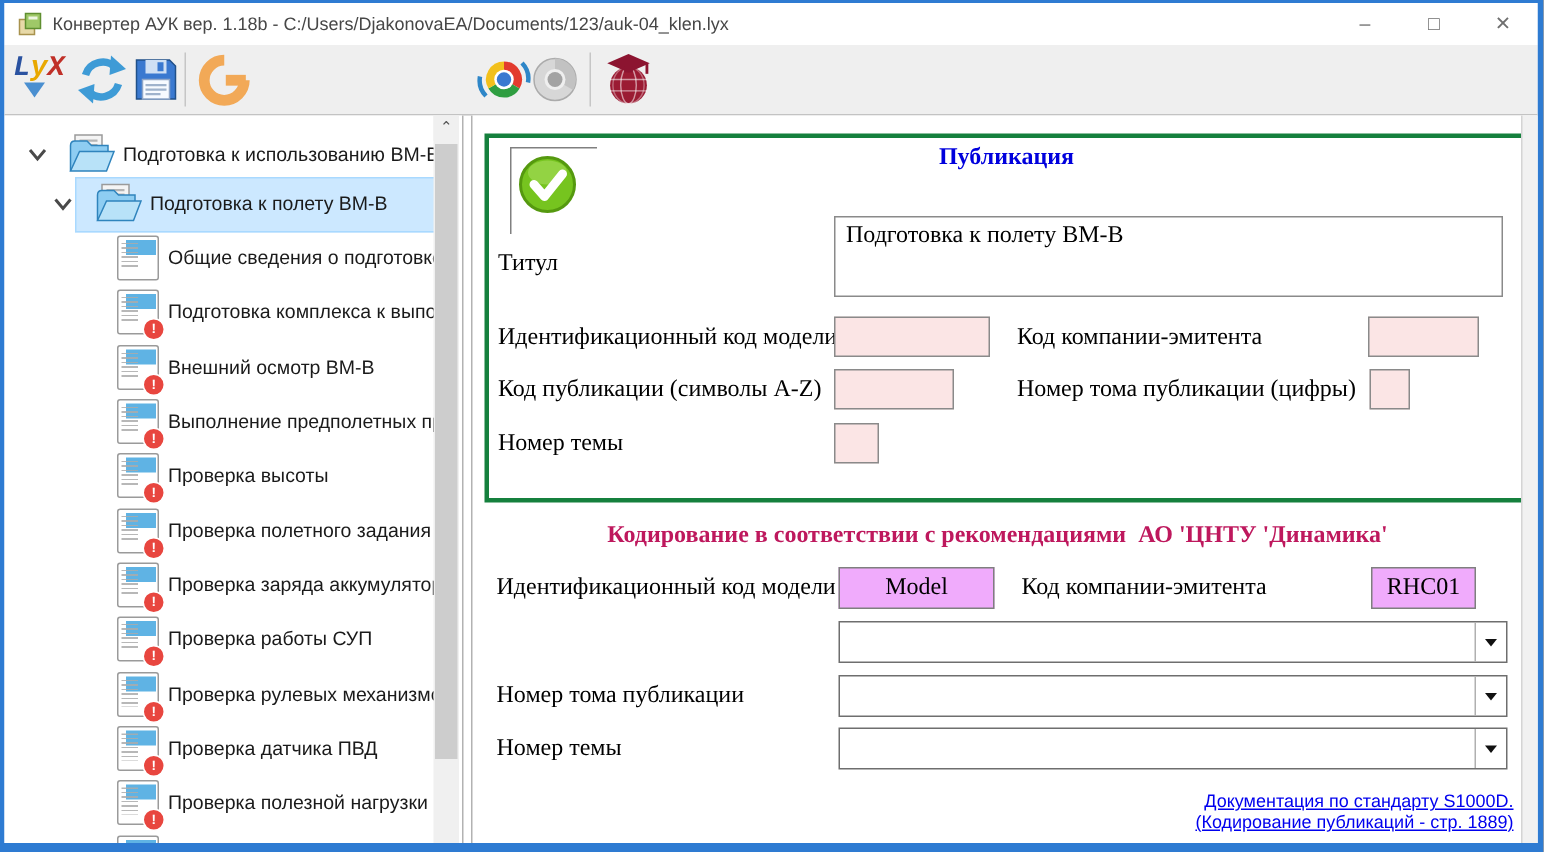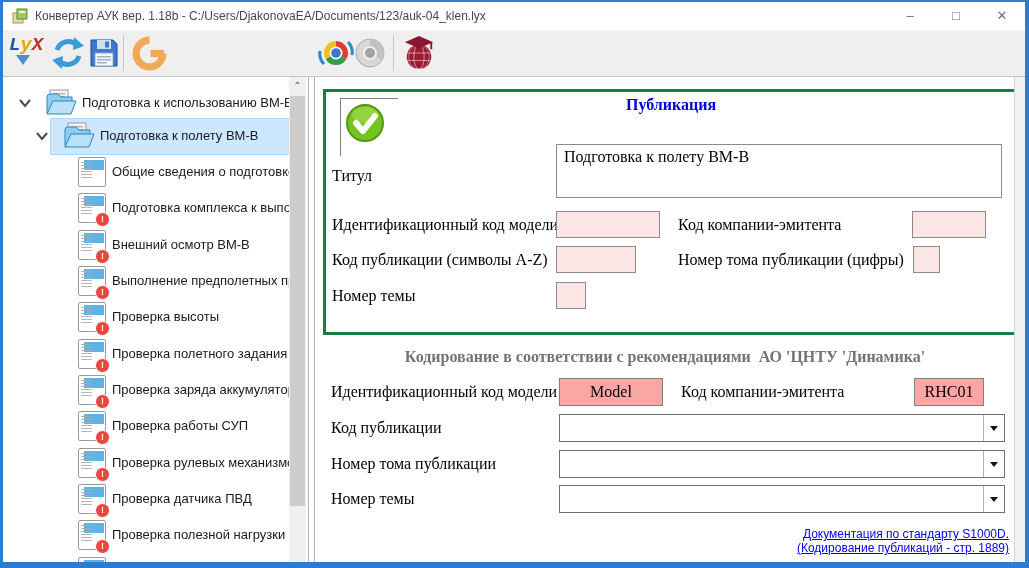--- a/index.html
+++ b/index.html
@@ -56,22 +56,22 @@
   .mscroll{position:absolute;right:0;top:0;bottom:0;width:10px;background:#f1f1f1;border-left:1px solid #d4d4d4;}
   .gbox{position:absolute;left:8px;top:12px;width:690px;height:240px;border:3px solid #15803d;}
   .bracket{position:absolute;left:14px;top:6px;width:57px;height:57px;
            border-top:1px solid #808080;border-left:1px solid #808080;}
   .chk{position:absolute;left:18px;top:10px;}
   .h-blue{position:absolute;left:0;right:0;top:4px;text-align:center;font-weight:bold;color:#0000dd;white-space:pre;}
   .slabel{position:absolute;height:28px;line-height:28px;white-space:nowrap;}
   .tfield{position:absolute;left:230px;top:52px;width:446px;height:54px;border:1px solid #8a8a8a;
           padding:3px 7px;box-sizing:border-box;background:#fff;font:16px "Liberation Serif",serif;}
   .pink{position:absolute;background:#fbe5e5;border:1px solid #8a8a8a;height:27px;box-sizing:border-box;}
-  .codehead{position:absolute;left:0;right:10px;top:271px;text-align:center;font-weight:bold;color:#737373;white-space:pre;}
-  .valbox{position:absolute;height:28px;line-height:26px;text-align:center;background:#fca5a5;
+  .codehead{position:absolute;left:0;right:10px;top:271px;text-align:center;font-weight:bold;color:#be185d;white-space:pre;}
+  .valbox{position:absolute;height:28px;line-height:26px;text-align:center;background:#f0abfc;
           border:1px solid #7f7f7f;box-sizing:border-box;}
   .combo{position:absolute;left:244px;width:446px;height:28px;border:1px solid #6e6e6e;background:#fff;box-sizing:border-box;}
   .combo .arr{position:absolute;right:0;top:0;width:20px;height:100%;border-left:1px solid #b0b0b0;}
   .combo .arr::after{content:"";position:absolute;left:6px;top:11px;width:0;height:0;
         border-left:4px solid transparent;border-right:4px solid transparent;border-top:5px solid #111;}
   .links{position:absolute;right:16px;text-align:right;font:12px "Liberation Sans",sans-serif;}
   .links a{color:#0000ee;text-decoration:underline;display:block;line-height:14px;}
 </style>
 </head>
 <body>
@@ -299,21 +299,20 @@
         <div class="pink" style="left:230px;top:190px;width:30px"></div>
       </div>
 
       <div class="codehead" style="font-size:16px">Кодирование в соответствии с рекомендациями  АО 'ЦНТУ 'Динамика'</div>
 
       <span class="slabel" style="left:16px;top:301px">Идентификационный код модели</span>
       <div class="valbox" style="left:244px;top:301px;width:104px">Model</div>
       <span class="slabel" style="left:366px;top:301px">Код компании-эмитента</span>
       <div class="valbox" style="left:599px;top:301px;width:70px">RHC01</div>
 
-      <span class="slabel" style="left:16px;top:337px">Код публикации</span>
       <div class="combo" style="top:337px">
             <span class="arr"></span>
           </div>
 
       <span class="slabel" style="left:16px;top:373px">Номер тома публикации</span>
       <div class="combo" style="top:373px">
             <span class="arr"></span>
           </div>
 
       <span class="slabel" style="left:16px;top:408px">Номер темы</span>

